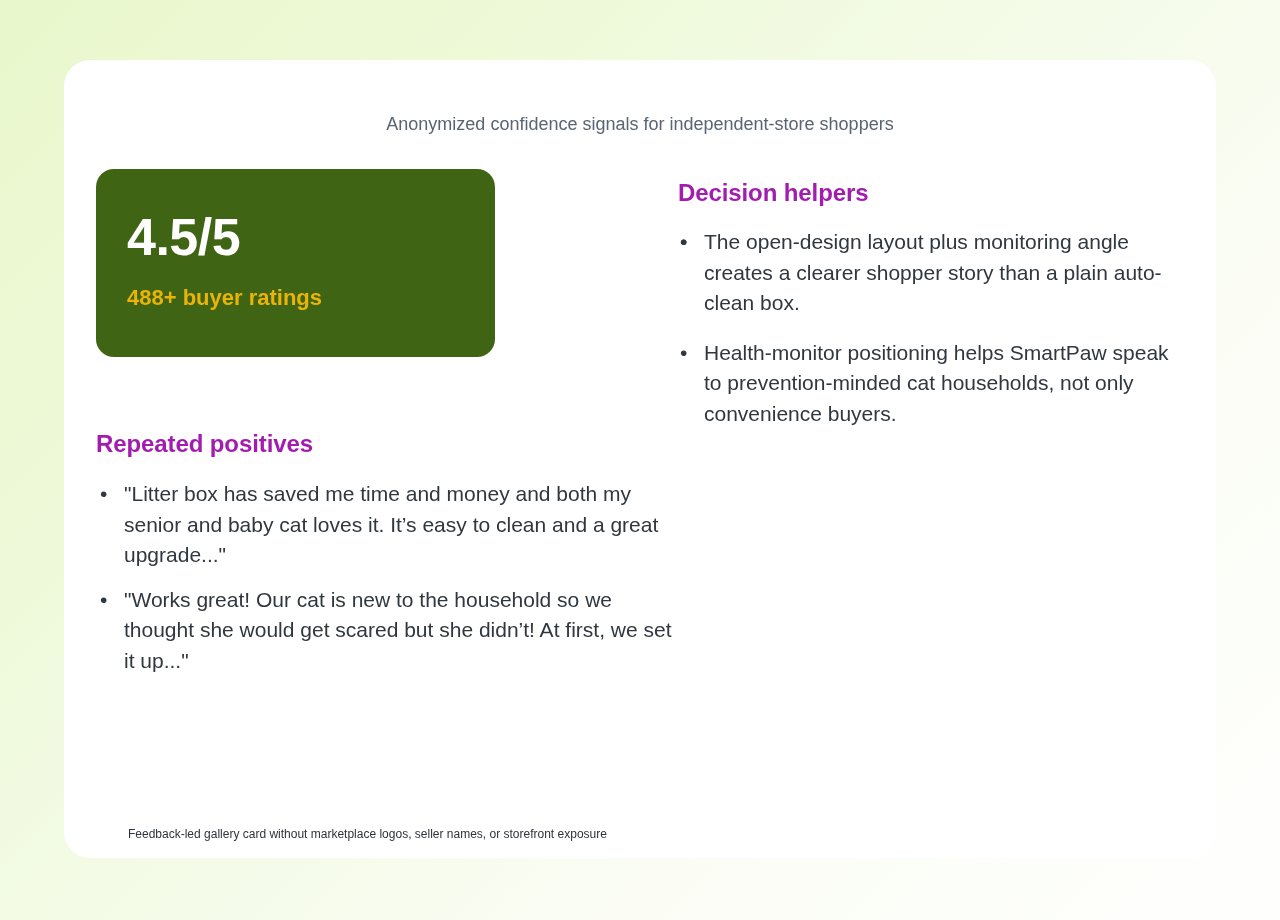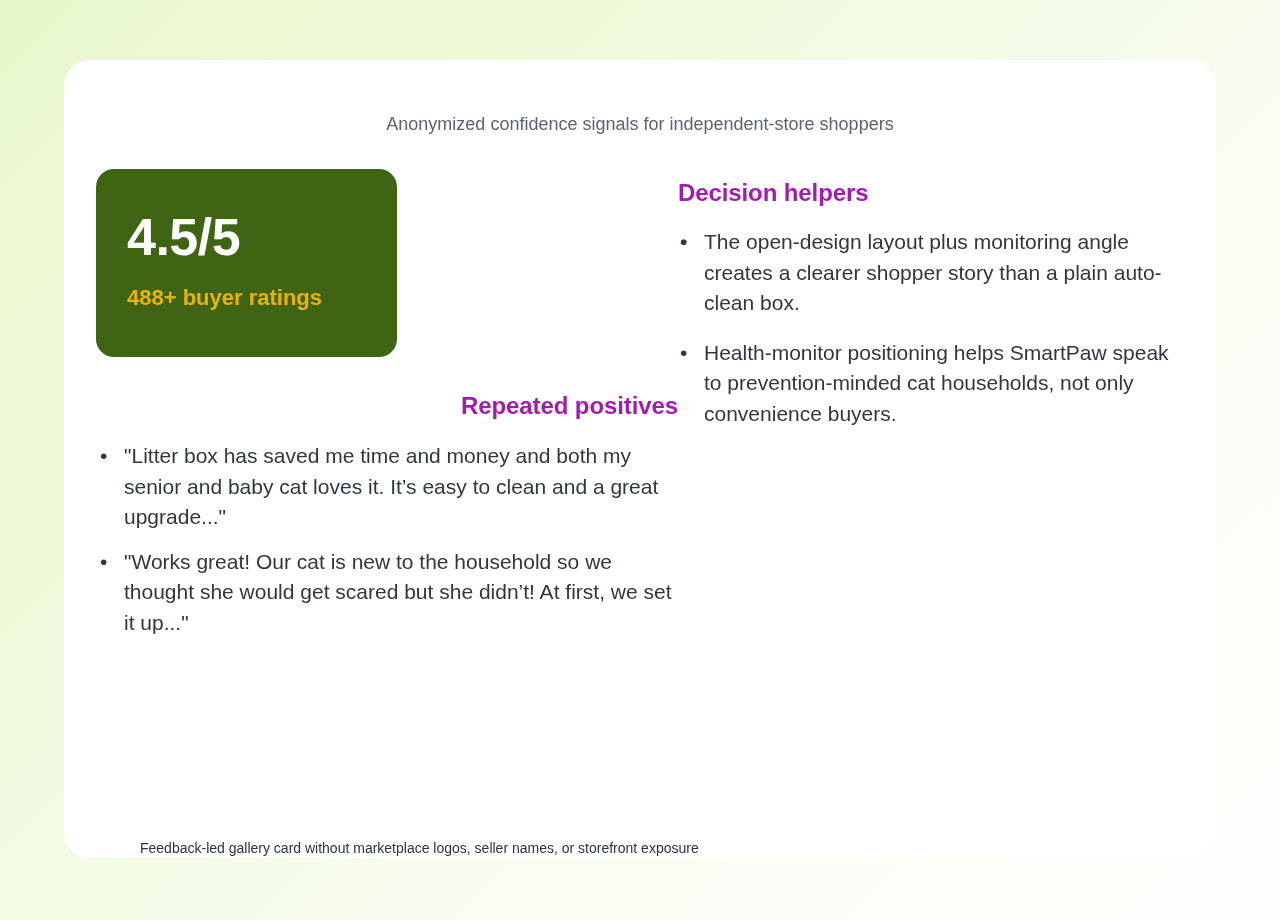--- a/index.html
+++ b/index.html
@@ -69,21 +69,21 @@
     width: 582px;
     flex: 0 0 582px;
   }
   .col-right {
     flex: 1 1 auto;
     padding-left: 0px;
   }
 
   
   .rating-badge {
-    width: 301px;
+    width: 399px;
     height: 188px;
     background: #3f6414;
     border-radius: 18px;
     box-sizing: border-box;
     padding: 42px 0 0 31px;
   }
   .rating-score {
     margin: 0;
     font-size: 52px;
     line-height: 1;
@@ -102,22 +102,21 @@
   
   .section-heading {
     margin: 0;
     font-size: 24px;
     line-height: 1.2;
     font-weight: 700;
     color: #a21caf;
     letter-spacing: -0.1px;
   }
   .left-heading {
-    margin-top: 35px;
-    text-align: right;
+    margin-top: 73px;
   }
   .right-heading {
     margin-top: 10px;
   }
 
   
   .bullet-list {
     list-style: none;
     margin: 20px 0 0 0;
     padding: 0;
@@ -155,22 +154,22 @@
 
   
   .card-footer {
     position: absolute;
     left: 32px;
     bottom: 0;
     width: 1088px;
     padding-bottom: 0;
   }
   .footer-note {
-    margin: 12px;
-    font-size: 14px;
+    margin: 0;
+    font-size: 12px;
     line-height: 1.3;
     color: #2c333c;
     font-weight: 400;
   }
 </style>
 </head>
 <body>
 
 <div class="stage">
 

